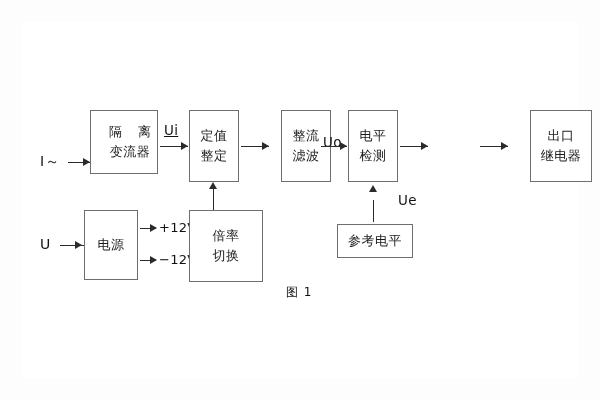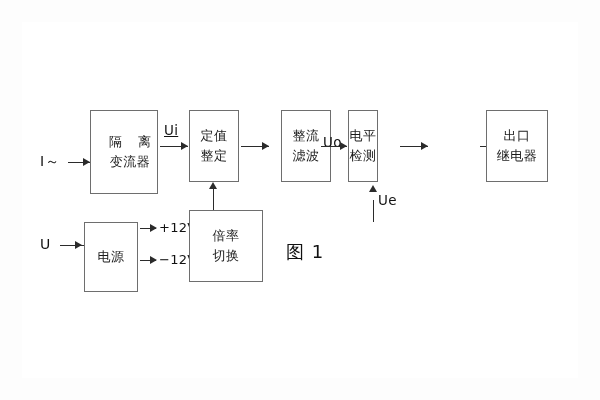--- a/index.html
+++ b/index.html
@@ -67,36 +67,36 @@
 
   
   .lbl{
     position:absolute;
     color:#111111;
     font-size:13px;
     white-space:nowrap;
     letter-spacing:.3px;
   }
   .lbl.sig{font-size:13.5px;}
-  .lbl.cap{font-size:18px;letter-spacing:1px;}
+  .lbl.cap{font-size:12px;letter-spacing:1px;margin-top:44px;}
   .lbl.volt{font-size:13px;}
   .lbl.term{font-size:14px;letter-spacing:1px;}
 </style>
 </head>
 <body>
 
 <div id="canvas">
   <div class="panel">
 
     <div class="lbl term" style="left:18px;top:131px;">I～</div>
 
     <div class="hline" style="left:46px;top:140px;width:38px;"></div>
     <div class="arrow-r" style="left:61px;top:135.5px;"></div>
 
-    <div class="blk wide-sp" style="left:68px;top:88px;width:68px;height:84px;padding-left:12px;">
+    <div class="blk wide-sp" style="left:68px;top:88px;width:68px;height:64px;padding-left:12px;">
       <span class="ln">隔 离</span>
       <span class="ln">变流器</span>
     </div>
 
     <div class="lbl sig" style="left:142px;top:100px;text-decoration:underline;">Ui</div>
     <div class="hline" style="left:138px;top:124px;width:28px;"></div>
     <div class="arrow-r" style="left:159px;top:119.5px;"></div>
 
     <div class="blk" style="left:167px;top:88px;width:50px;height:72px;text-align:right;">
       <span class="ln">定值</span>
@@ -108,42 +108,42 @@
 
     <div class="blk" style="left:247px;top:88px;width:50px;height:72px;margin-left:12px;">
       <span class="ln">整流</span>
       <span class="ln">滤波</span>
     </div>
 
     <div class="lbl sig" style="left:301px;top:112px;">Uo</div>
     <div class="hline" style="left:299px;top:124px;width:26px;"></div>
     <div class="arrow-r" style="left:318px;top:119.5px;"></div>
 
-    <div class="blk" style="left:326px;top:88px;width:30px;height:72px;">
+    <div class="blk" style="left:326px;top:88px;width:50px;height:72px;">
       <span class="ln">电平</span>
       <span class="ln">检测</span>
     </div>
 
     <div class="hline" style="left:378px;top:124px;width:28px;"></div>
     <div class="arrow-r" style="left:399px;top:119.5px;"></div>
 
 
     <div class="hline" style="left:458px;top:124px;width:28px;"></div>
     <div class="arrow-r" style="left:479px;top:119.5px;"></div>
 
-    <div class="blk" style="left:464px;top:88px;width:62px;height:72px;">
+    <div class="blk" style="left:508px;top:88px;width:62px;height:72px;">
       <span class="ln">出口</span>
       <span class="ln">继电器</span>
     </div>
 
     <div class="lbl term" style="left:18px;top:214px;">U</div>
     <div class="hline" style="left:38px;top:223px;width:38px;"></div>
     <div class="arrow-r" style="left:53px;top:218.5px;"></div>
 
-    <div class="blk" style="left:62px;top:188px;width:54px;height:70px;margin-top:12px;">
+    <div class="blk" style="left:62px;top:188px;width:54px;height:70px;">
       <span class="ln">电源</span>
     </div>
 
     <div class="hline" style="left:118px;top:206px;width:16px;"></div>
     <div class="arrow-r" style="left:128px;top:201.5px;"></div>
     <div class="lbl volt" style="left:137px;top:198px;">+12V</div>
 
     <div class="hline" style="left:118px;top:238px;width:16px;"></div>
     <div class="arrow-r" style="left:128px;top:233.5px;"></div>
     <div class="lbl volt" style="left:137px;top:230px;">−12V</div>
@@ -151,19 +151,22 @@
     <div class="blk" style="left:167px;top:188px;width:74px;height:72px;">
       <span class="ln">倍率</span>
       <span class="ln">切换</span>
     </div>
 
     <div class="vline" style="left:191px;top:164px;height:24px;"></div>
     <div class="arrow-u" style="left:187px;top:160px;"></div>
 
     <div class="vline" style="left:351px;top:178px;height:22px;"></div>
     <div class="arrow-u" style="left:347px;top:163px;"></div>
-    <div class="lbl sig" style="left:356px;top:170px;">Ue</div>
+    <div class="lbl sig" style="left:376px;top:170px;">Ue</div>
 
+    <div class="blk" style="left:315px;top:202px;width:76px;height:34px;">
+      <span class="ln">参考电平</span>
+    </div>
 
     <div class="lbl cap" style="left:264px;top:218px;">图 1</div>
 
   </div>
 </div>
 
 </body></html>

